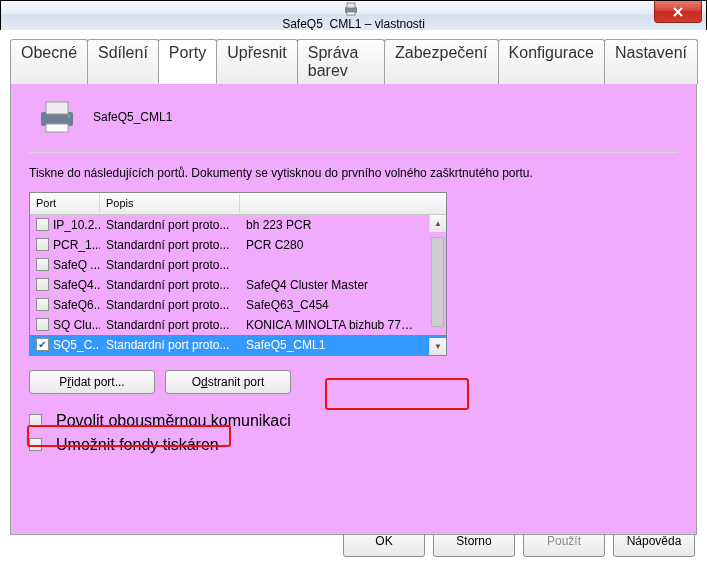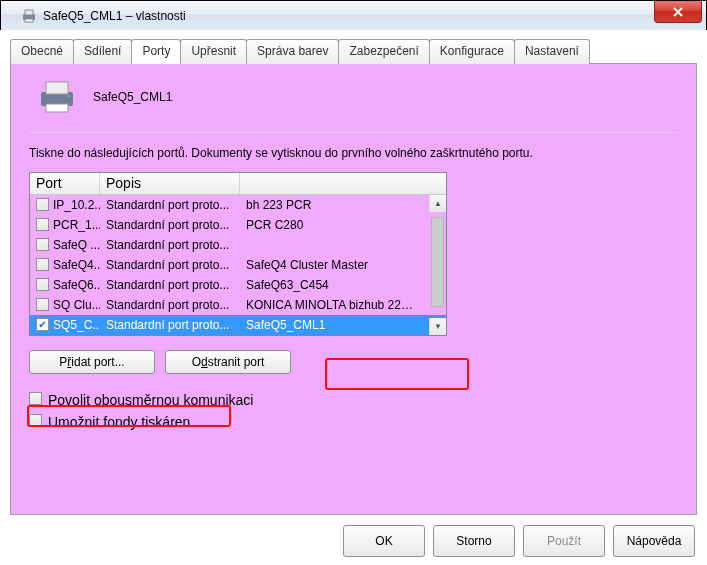--- a/index.html
+++ b/index.html
@@ -14,20 +14,21 @@
     border: 1px solid #000;
   }
   .titlebar {
     height: 30px;
     background: linear-gradient(to bottom, #f6f9fd 0%, #e6ecf5 45%, #d6e1ef 46%, #e2eaf4 100%);
     border-bottom: 1px solid #8aa3c0;
     display: flex;
     align-items: center;
     padding: 0 20px;
     position: relative;
+    flex-direction: column;
   }
   .titlebar .icon { width: 16px; height: 16px; margin-right: 6px; display: flex; align-items: center; justify-content: center; }
   .titlebar .title { color: #000; }
   .close-btn {
     position: absolute; right: 4px; top: 0;
     width: 48px; height: 22px;
     background: linear-gradient(to bottom, #e67a6f 0%, #d9473a 45%, #c62b1d 46%, #cf3c2e 100%);
     border: 1px solid #8c221a;
     border-top: none;
     border-radius: 0 0 4px 4px;
@@ -46,21 +47,21 @@
     top: 1px;
     z-index: 2;
   }
   .tab {
     padding: 4px 10px;
     border: 1px solid #9f9f9f;
     border-bottom: none;
     background: linear-gradient(to bottom, #fdfdfd, #ececec);
     margin-right: -1px;
     border-radius: 3px 3px 0 0;
-    font-size: 12px;
+    font-size: 16px;
     color: #333;
     cursor: default;
   }
   .tab.active {
     background: #fff;
     border-bottom: 1px solid #fff;
     position: relative;
     top: 0;
     padding-bottom: 5px;
     z-index: 3;
@@ -91,21 +92,21 @@
     position: relative;
   }
   .porthead, .portrow {
     display: grid;
     grid-template-columns: 70px 140px 180px;
     align-items: center;
   }
   .porthead {
     background: linear-gradient(to bottom, #fdfdfd, #ececec);
     border-bottom: 1px solid #c9c9c9;
-    font-size: 14px;
+    font-size: 11px;
     height: 22px;
   }
   .porthead > div { padding: 3px 6px; border-right: 1px solid #d6d6d6; white-space: nowrap; overflow: hidden; }
   .portbody { overflow-y: scroll; height: 142px; }
   .portrow { height: 20px; font-size: 12px; }
   .portrow > div { padding: 2px 6px; white-space: nowrap; overflow: hidden; text-overflow: ellipsis; }
   .portrow .cellport { display: flex; align-items: center; gap: 4px; }
   .portrow.selected { background: #3399ff; color: #fff; }
   .chk {
     width: 13px; height: 13px; border: 1px solid #8e8f8f; background: linear-gradient(to bottom,#f5f5f5,#e6e6e6); flex-shrink: 0;
@@ -122,21 +123,21 @@
     border-radius: 3px;
     font-size: 12px;
     display: inline-flex; align-items: center; justify-content: center;
     padding: 0 10px;
     cursor: default;
   }
   .winbtn .ul { text-decoration: underline; }
   .highlight-red { position: absolute; border: 2px solid #e11; border-radius: 3px; pointer-events: none; }
   .hl-config { left: 314px; top: 294px; width: 144px; height: 32px; }
   .hl-bidi { left: 16px; top: 341px; width: 204px; height: 22px; }
-  .checkline { display: flex; align-items: flex-start; gap: 6px; margin-top: 18px; font-size: 14px; }
+  .checkline { display: flex; align-items: center; gap: 14px; margin-top: 18px; font-size: 16px; }
   .checkline + .checkline { margin-top: 6px; }
   .footer {
     position: absolute;
     right: 12px; bottom: 8px;
     display: flex; gap: 8px;
   }
   .footer .winbtn { min-width: 82px; height: 32px; }
   .footer .winbtn.disabled { color: #8b8b8b; }
   .scrollbar-thumb { position: absolute; right: 2px; width: 13px; top: 30px; height: 90px; background: #cdcdcd; border: 1px solid #b5b5b5; border-radius: 2px; }
   .scroll-btn { position: absolute; right: 0; width: 17px; height: 17px; background: linear-gradient(#f7f7f7,#e7e7e7); display:flex;align-items:center;justify-content:center;font-size:8px;color:#555; border-left:1px solid #dcdcdc;}
@@ -232,21 +233,21 @@
             </div>
             <div>Standardní port proto...</div>
             <div>SafeQ63_C454</div>
           </div>
           <div class="portrow">
             <div class="cellport">
               <span class="chk"></span>
               <span>SQ Clu...</span>
             </div>
             <div>Standardní port proto...</div>
-            <div>KONICA MINOLTA bizhub 22 P...</div>
+            <div>KONICA MINOLTA bizhub 77 P...</div>
           </div>
           <div class="portrow selected">
             <div class="cellport">
               <span class="chk checked"></span>
               <span>SQ5_C...</span>
             </div>
             <div>Standardní port proto...</div>
             <div>SafeQ5_CML1</div>
           </div>
         </div>

